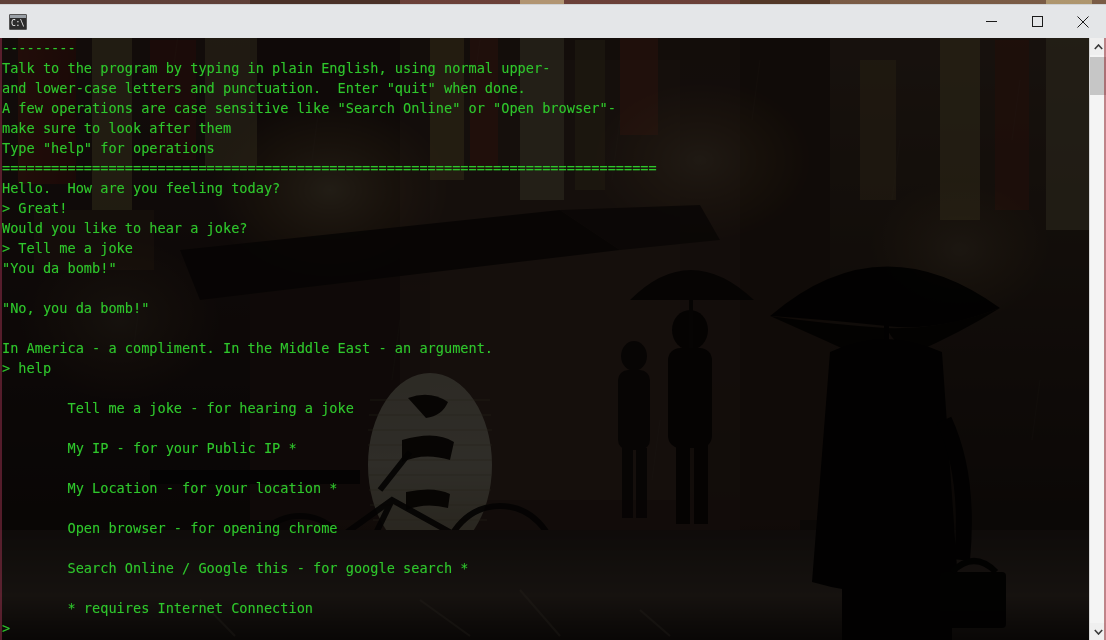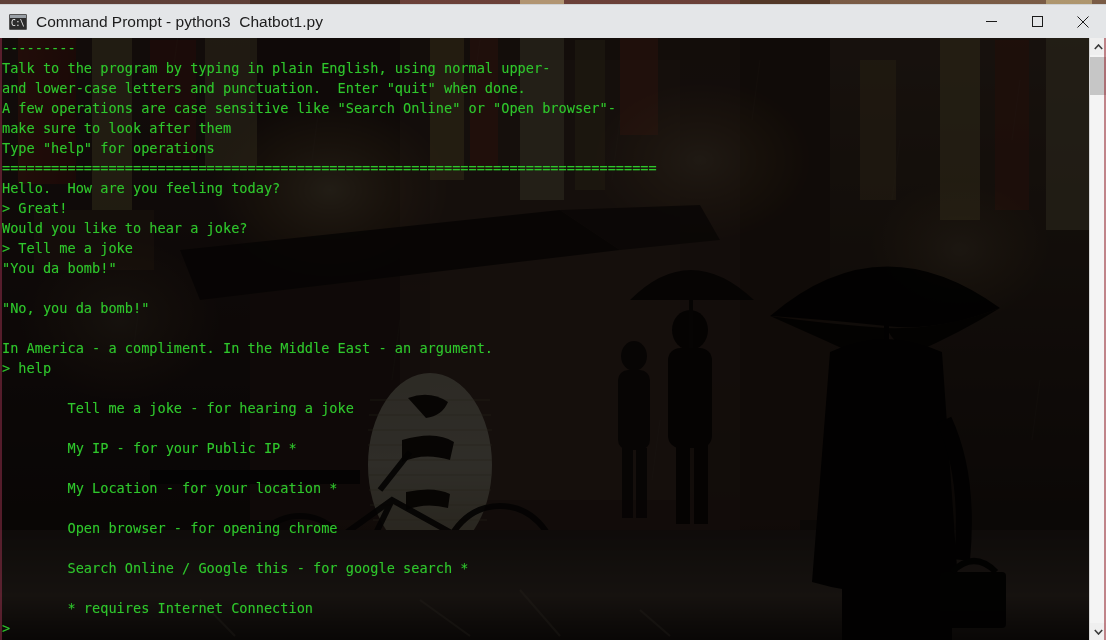--- a/index.html
+++ b/index.html
@@ -352,21 +352,20 @@
   </svg>
 </div>
 
 <div id="window">
 
   <div id="titlebar">
     <div id="titlebar-left">
       <span class="cmd-icon">
         <span class="cmd-icon-text">C:\.</span>
       </span>
-      <span id="window-title">Command Prompt - python3  Chatbot1.py</span>
     </div>
     <div id="window-buttons">
       <button class="winbtn" title="Minimize">
         <svg width="11" height="11" viewBox="0 0 11 11">
           <line x1="0" y1="5.5" x2="11" y2="5.5" stroke="#1b1b1b" stroke-width="1"></line>
         </svg>
       </button>
       <button class="winbtn" title="Maximize">
         <svg width="11" height="11" viewBox="0 0 11 11">
           <rect x="0.5" y="0.5" width="10" height="10" fill="none" stroke="#1b1b1b" stroke-width="1"></rect>

